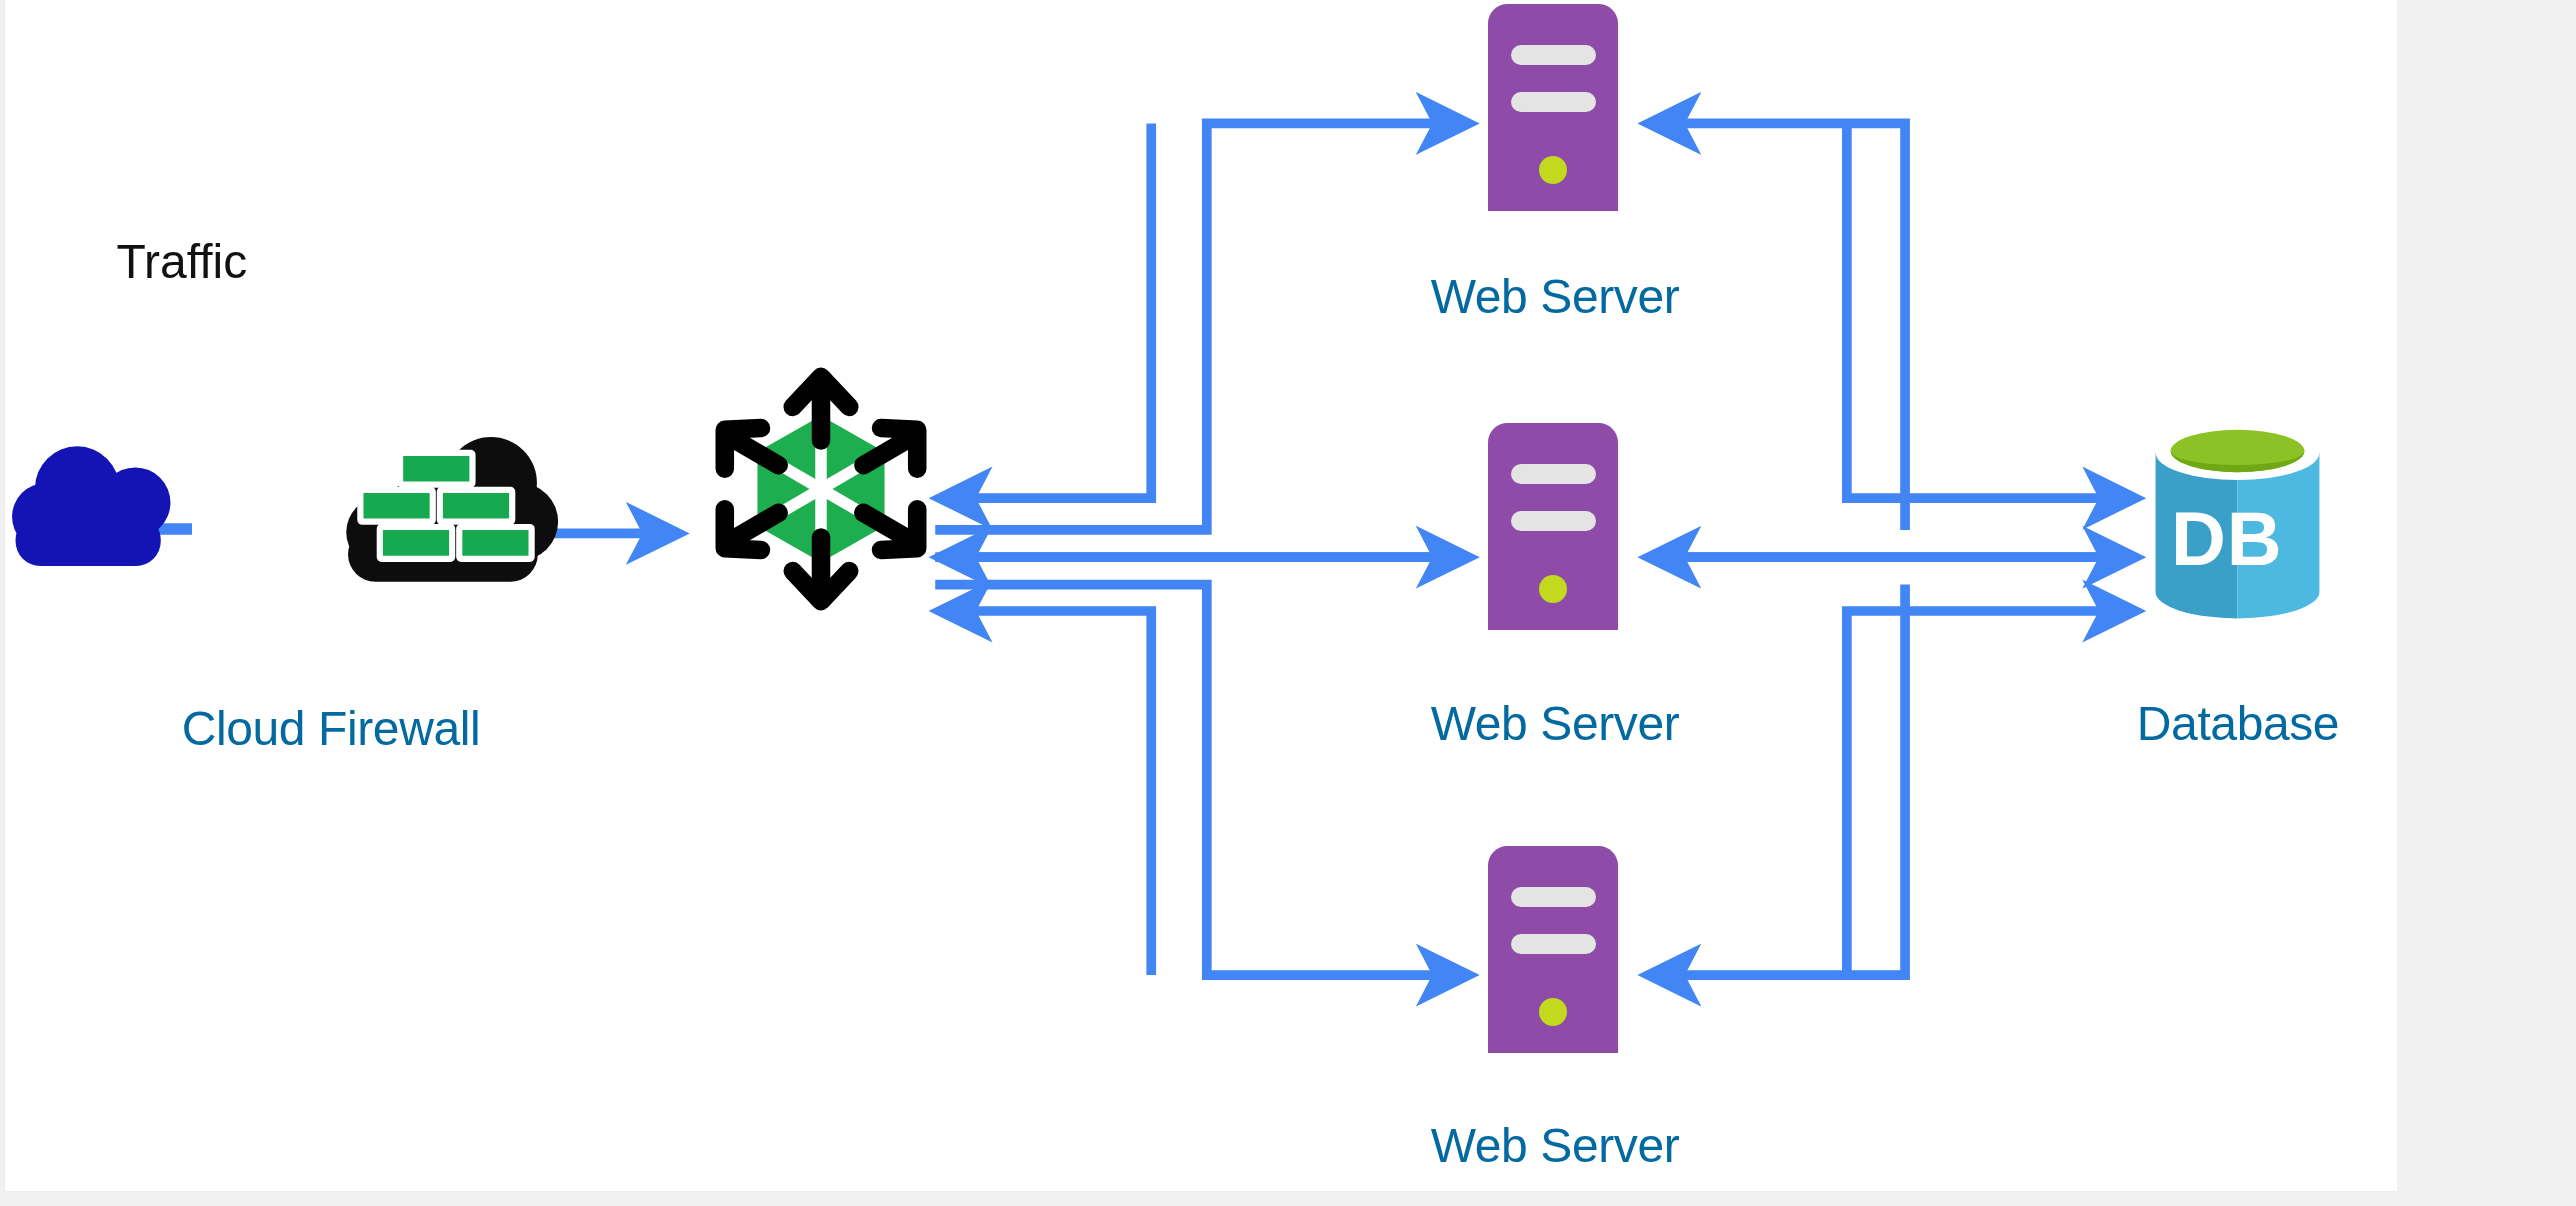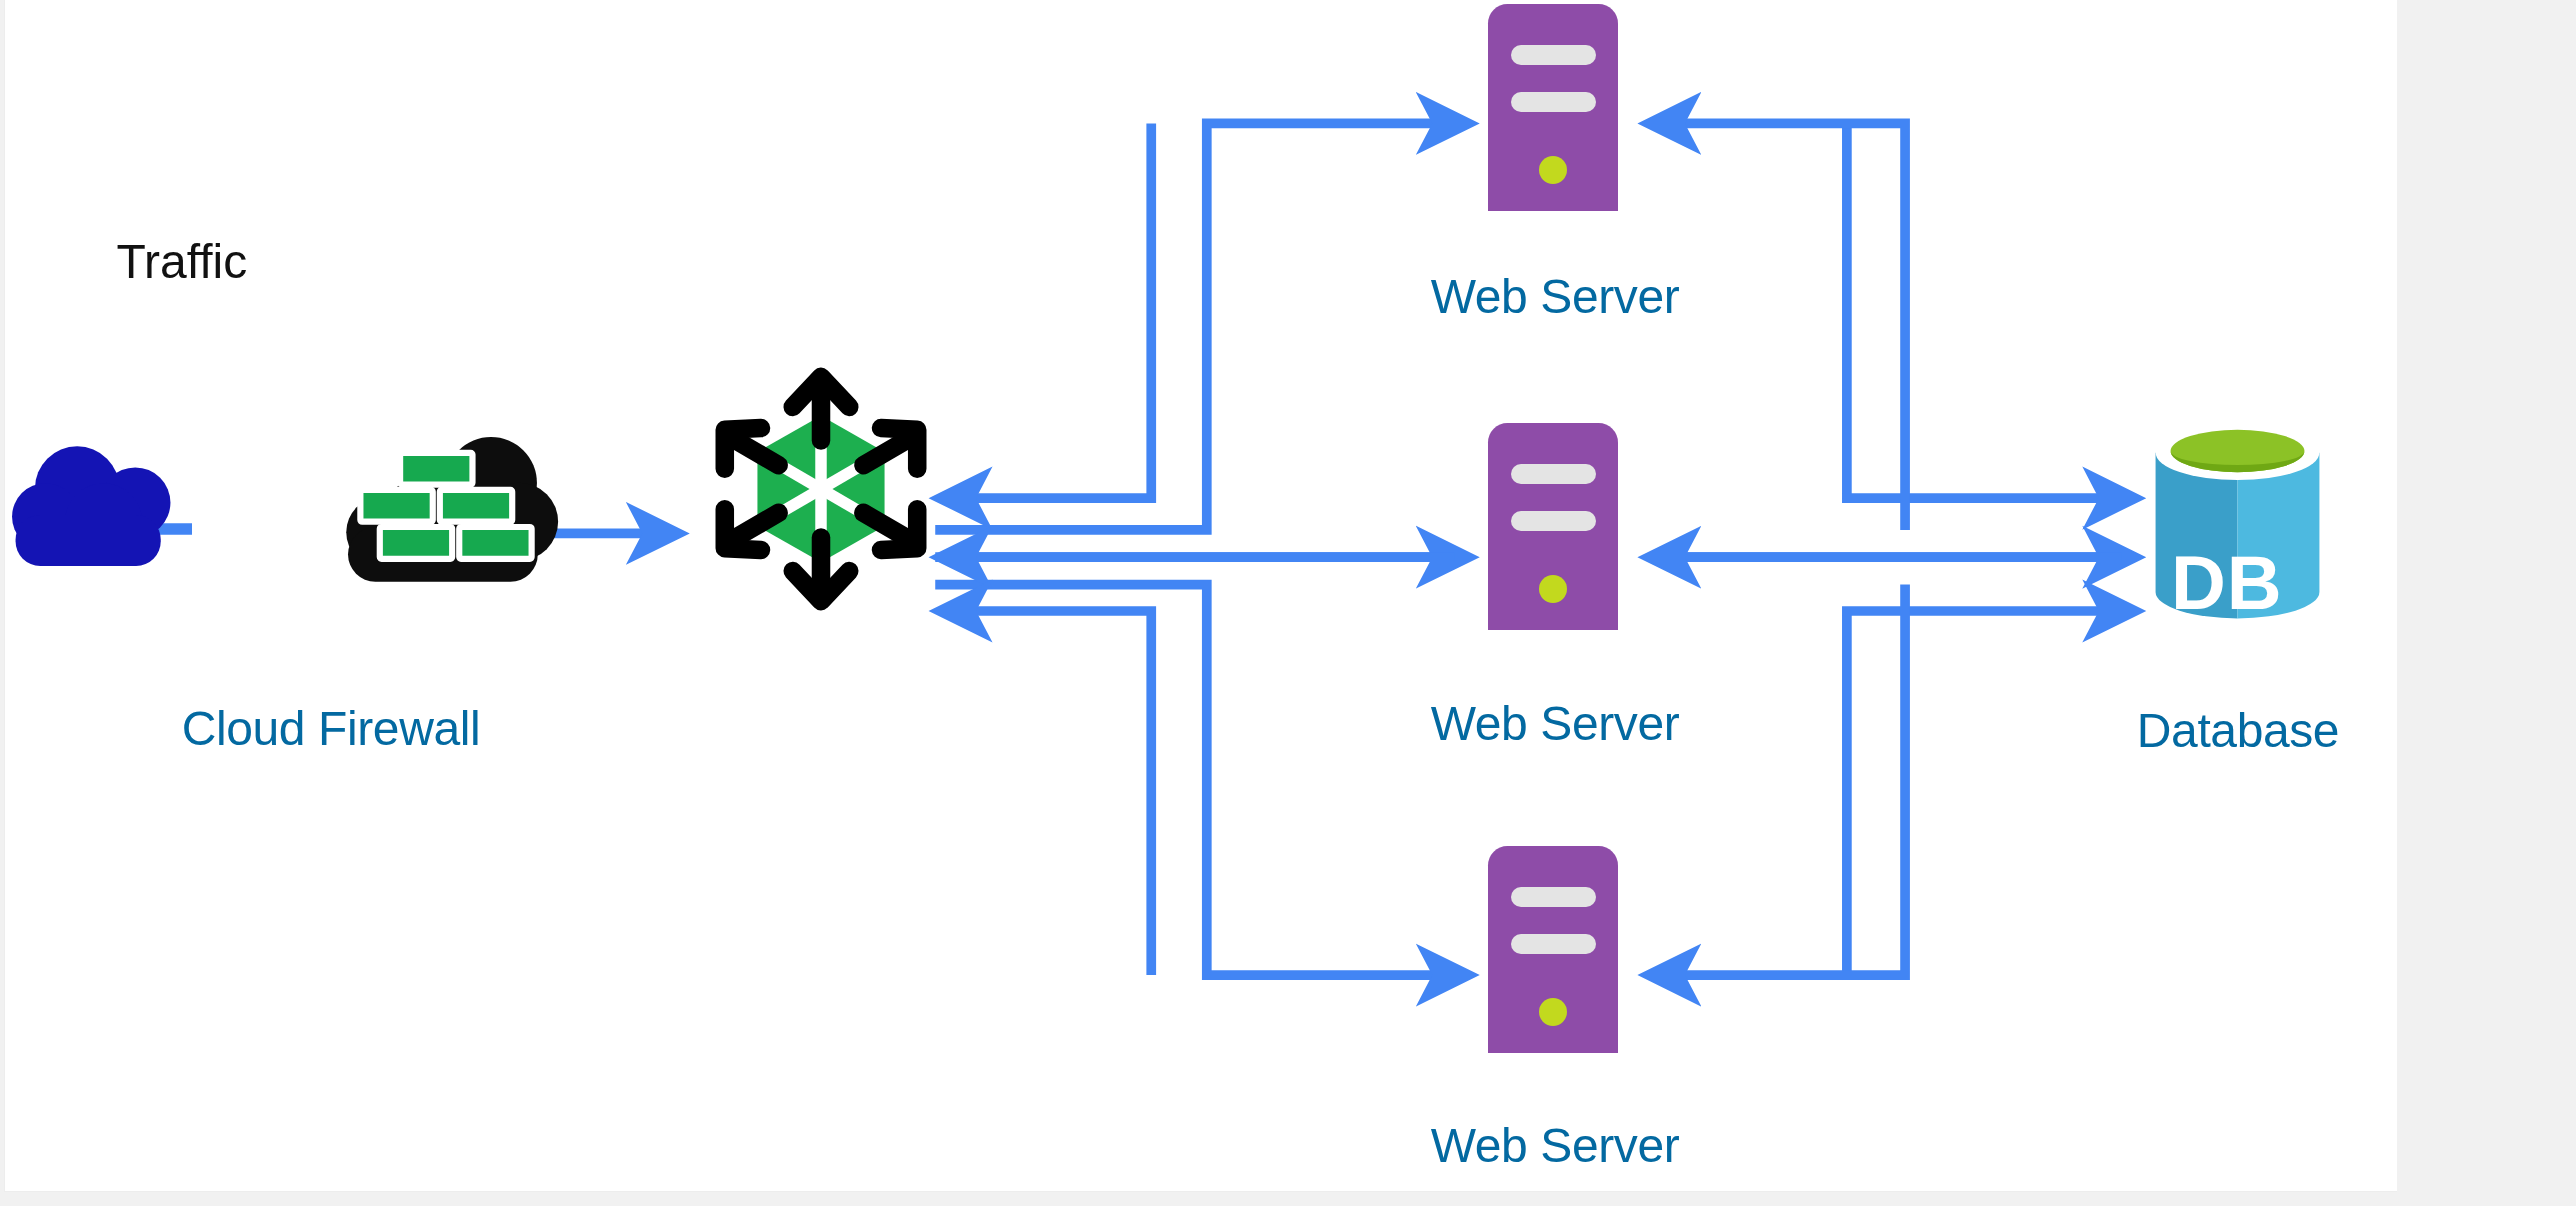--- a/index.html
+++ b/index.html
@@ -229,19 +229,19 @@
 
         <path d="M12,38 L12,196 A93,30 0 0 0 105,226 L105,38 Z" fill="#3a9fc9"></path>
         <path d="M198,38 L198,196 A93,30 0 0 1 105,226 L105,38 Z" fill="#4db9e0"></path>
 
         <ellipse cx="105" cy="38" rx="93" ry="31" fill="#ffffff"></ellipse>
 
         <ellipse cx="105" cy="36" rx="76" ry="24" fill="#8cc226"></ellipse>
 
         <path d="M29,36 A76,24 0 0 0 181,36 A76,16 0 0 1 29,36 Z" fill="#6fa814"></path>
       </svg>
-      <div class="db-text" style="left:26.4px; top:76px;margin-top:44px;">DB</div>
-    </div>
-    <div class="node-label" style="left:2057px; top:696px; width:353px;margin-top:7px;">Database</div>
+      <div class="db-text" style="left:26.4px; top:76px;">DB</div>
+    </div>
+    <div class="node-label" style="left:2057px; top:696px; width:353px;">Database</div>
 
   </div>
 </div>
 
 
 </body></html>

